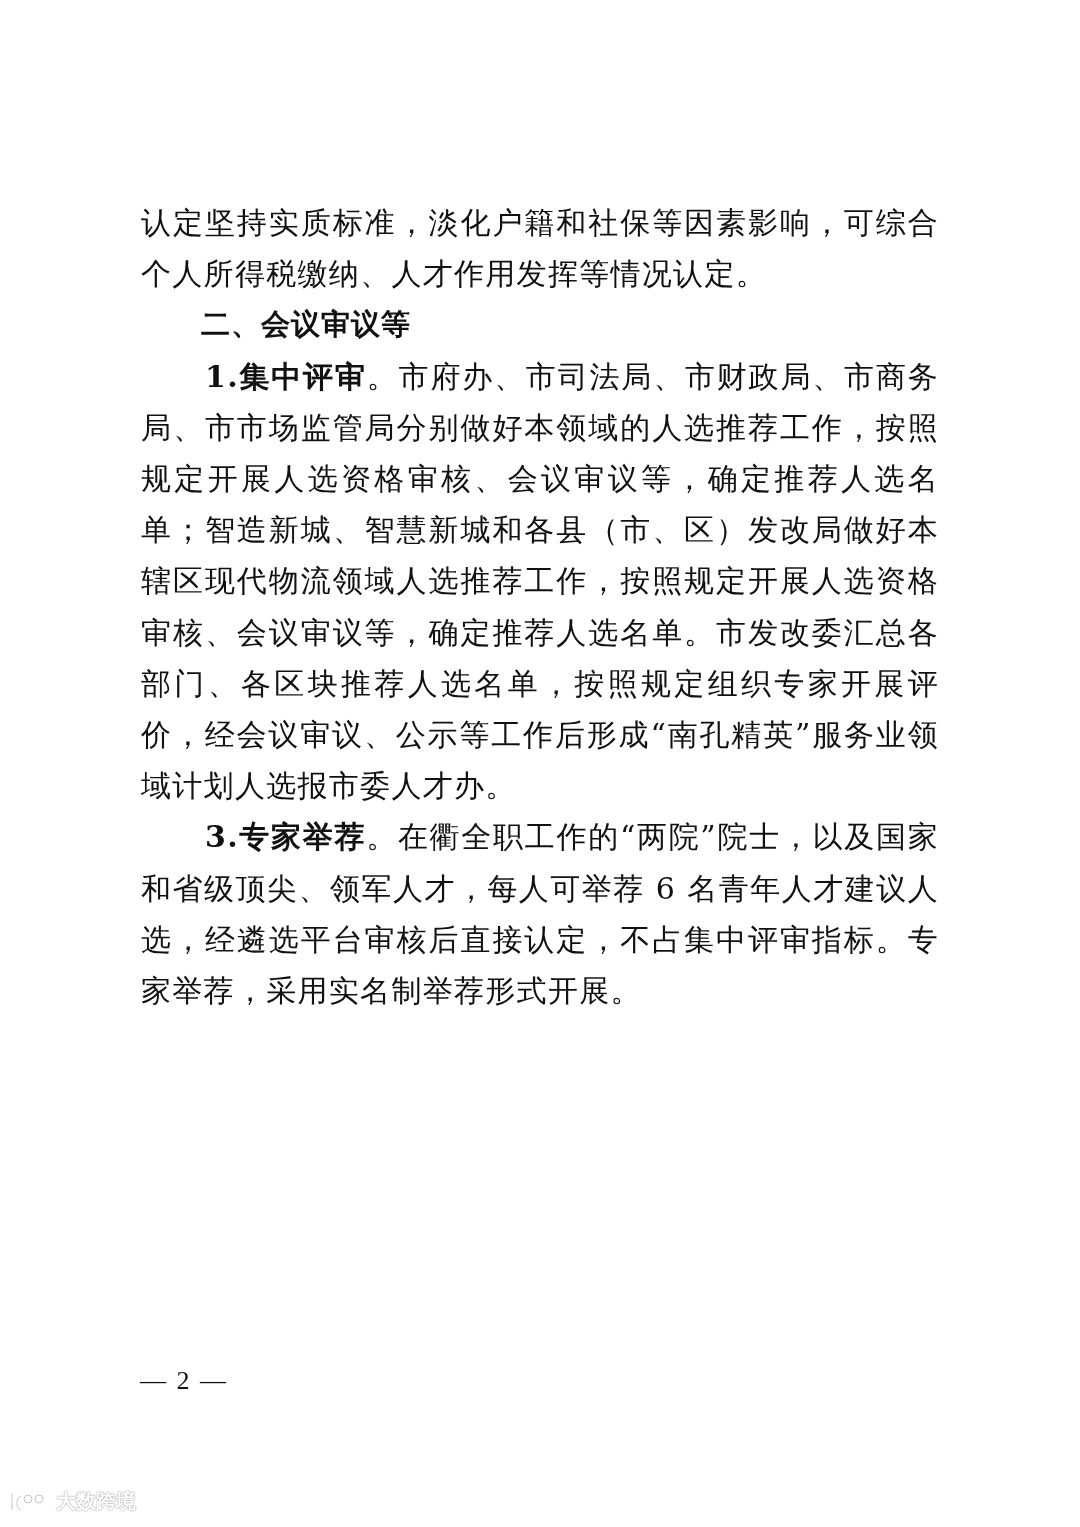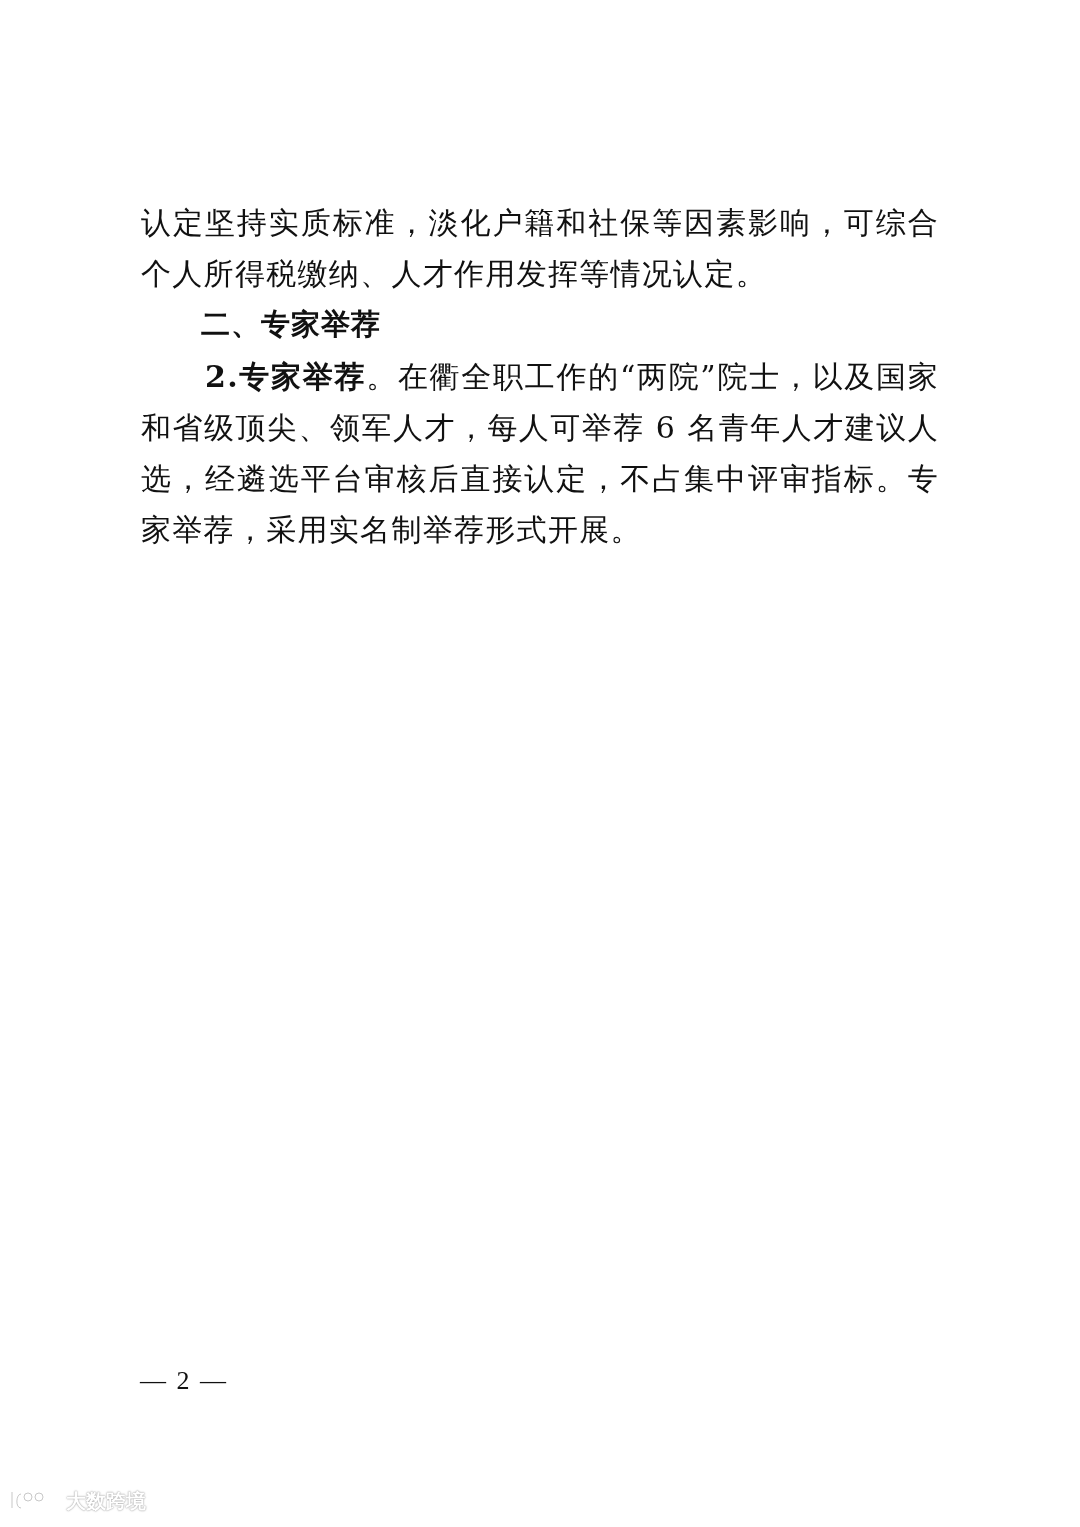--- a/index.html
+++ b/index.html
@@ -63,45 +63,46 @@
       font-size: 26px;
       color: #111111;
       letter-spacing: 2px;
       white-space: pre;
     }
     .watermark {
       position: absolute;
       left: 8px;
       top: 1488px;
       display: flex;
-      align-items: flex-start;
-      gap: 18px;
+      align-items: center;
+      gap: 8px;
       color: #ffffff;
       font-family: "DejaVu Sans", "Liberation Sans", sans-serif;
       font-weight: bold;
       font-size: 20px;
       text-shadow: 0 0 2px #9a9a9a, 0 0 1px #9a9a9a;
       opacity: 0.9;
     }
     .watermark .logo {
       width: 40px;
       height: 24px;
     }
   </style>
 </head>
 <body>
 
 <div class="page">
   <div class="content">
     <p class="para cont">认定坚持实质标准，淡化户籍和社保等因素影响，可综合个人所得税缴纳、人才作用发挥等情况认定。</p>
 
-    <p class="heading">二、专家举荐</p>
+    <p class="heading">二、会议审议等</p>
 
+    <p class="para"><span class="lead">1.集中评审</span><span>。市府办、市司法局、市财政局、市商务局、市市场监管局分别做好本领域的人选推荐工作，按照规定开展人选资格审核、会议审议等，确定推荐人选名单；智造新城、智慧新城和各县（市、区）发改局做好本辖区现代物流领域人选推荐工作，按照规定开展人选资格审核、会议审议等，确定推荐人选名单。市发改委汇总各部门、各区块推荐人选名单，按照规定组织专家开展评价，经会议审议、公示等工作后形成“南孔精英”服务业领域计划人选报市委人才办。</span></p>
 
-    <p class="para"><span class="lead">2.专家举荐</span><span>。在衢全职工作的“两院”院士，以及国家和省级顶尖、领军人才，每人可举荐 6 名青年人才建议人选，经遴选平台审核后直接认定，不占集中评审指标。专家举荐，采用实名制举荐形式开展。</span></p>
+    <p class="para"><span class="lead">3.专家举荐</span><span>。在衢全职工作的“两院”院士，以及国家和省级顶尖、领军人才，每人可举荐 6 名青年人才建议人选，经遴选平台审核后直接认定，不占集中评审指标。专家举荐，采用实名制举荐形式开展。</span></p>
 
 
   </div>
 
   <div class="footer-page">— 2 —</div>
 
   <div class="watermark">
     <svg class="logo" viewBox="0 0 40 24">
       <g fill="none" stroke="#ffffff" stroke-width="2.6">
         <path d="M4 4 L4 20"></path>

